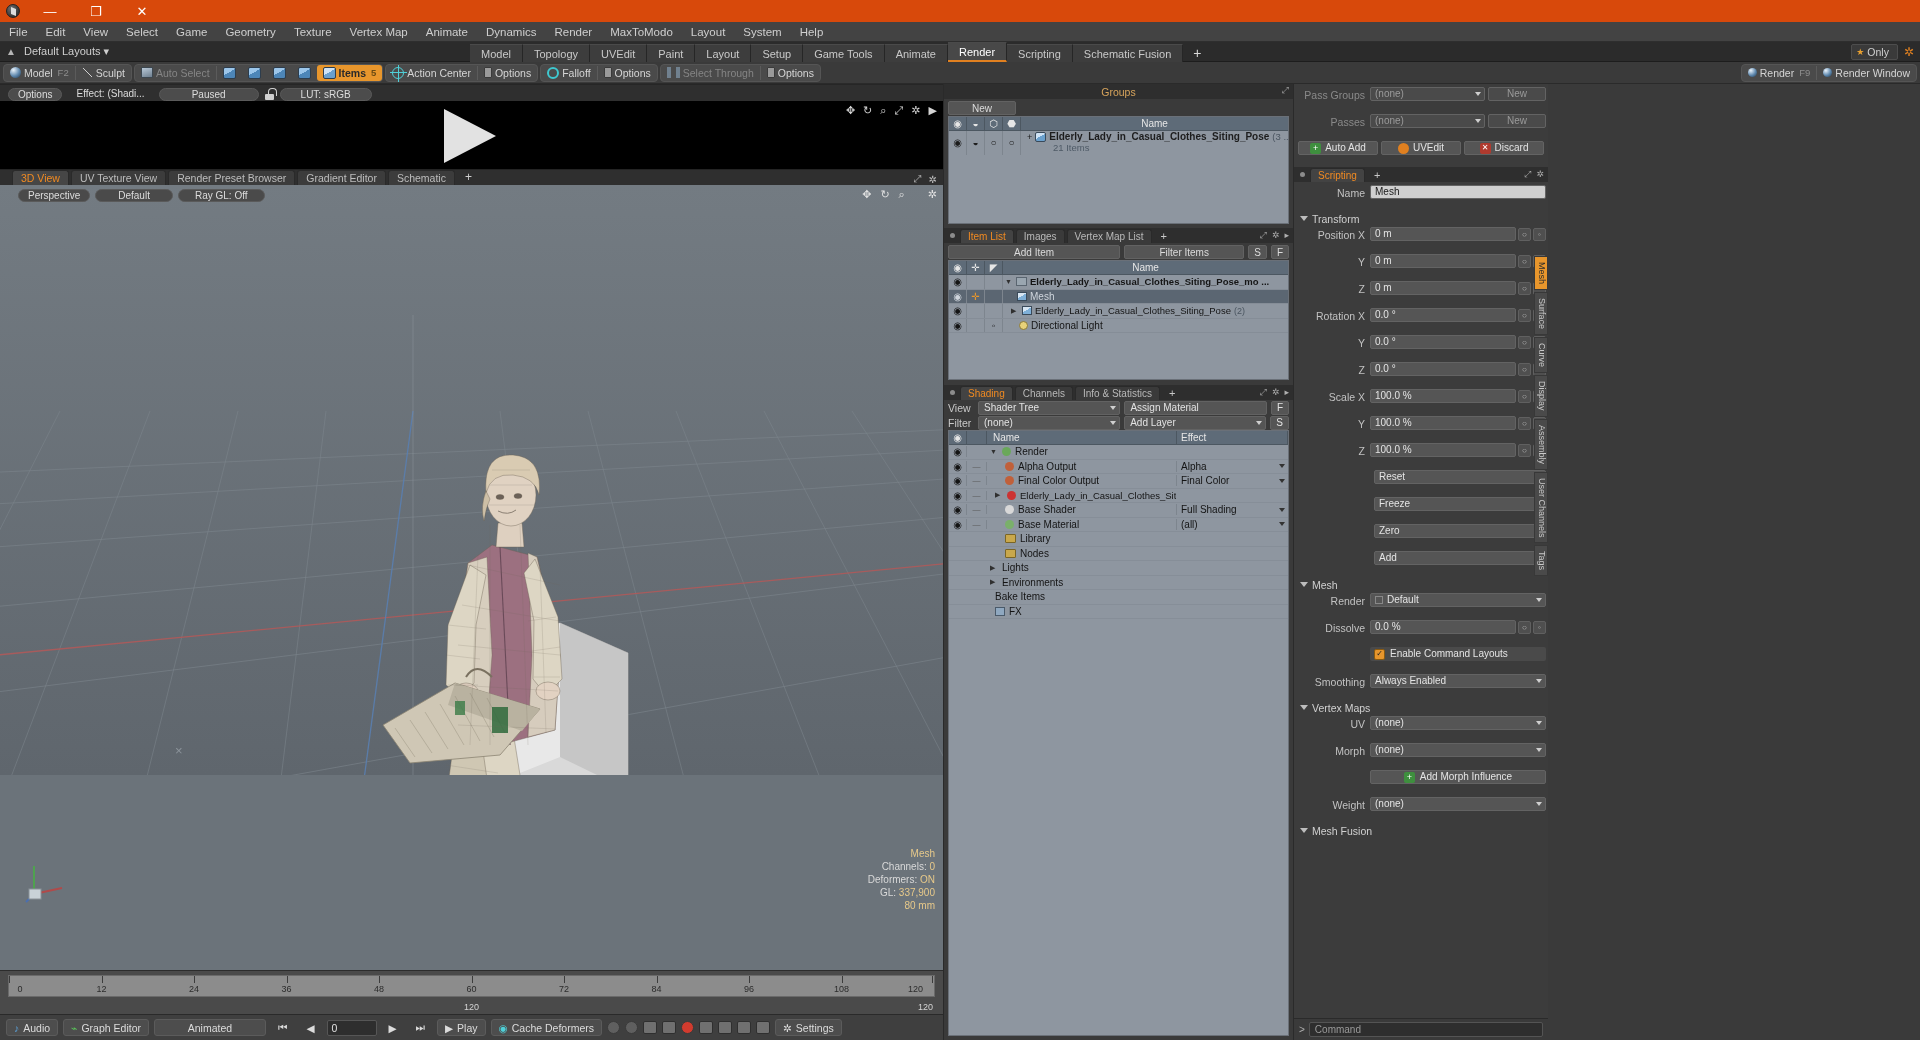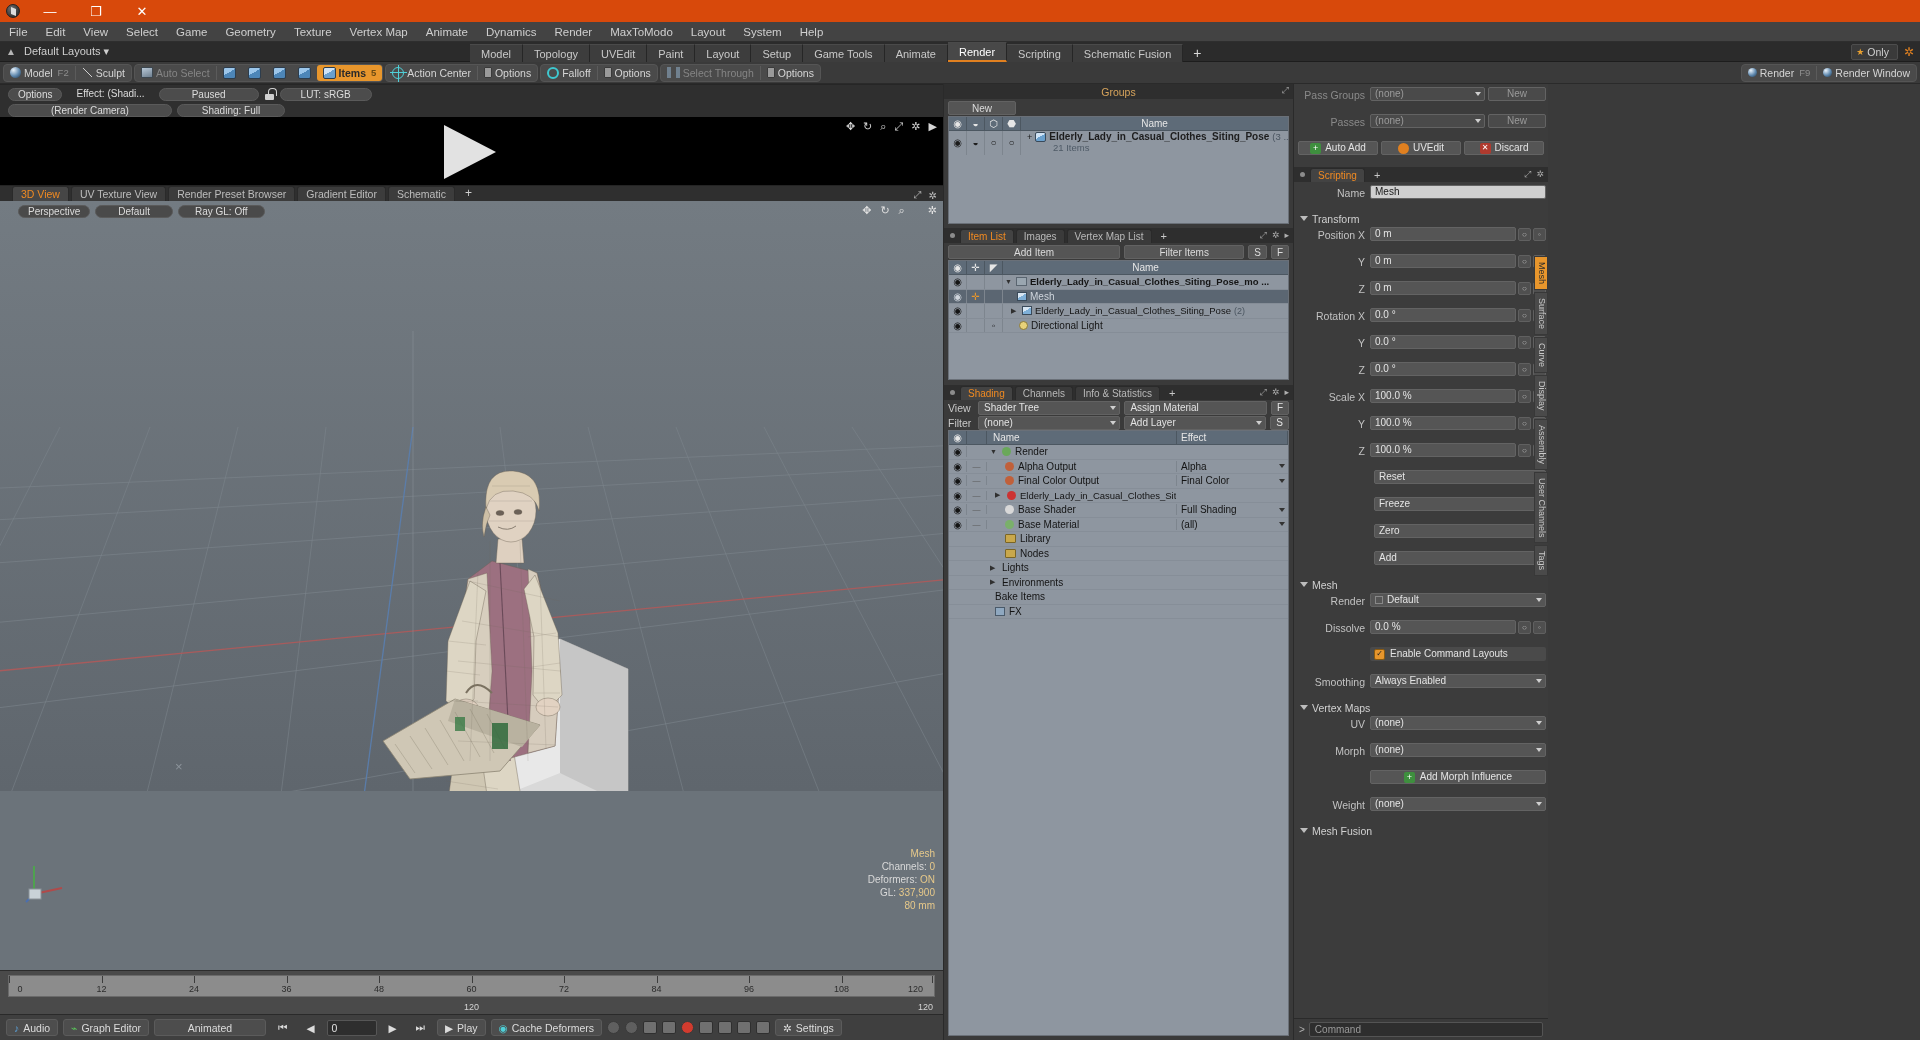--- a/index.html
+++ b/index.html
@@ -391,24 +391,20 @@
     <div class="leftcol">
 
       <div class="rpanel">
         <div class="rbar">
           <div class="pill">Options</div>
           <div class="pill flat">Effect: (Shadi...</div>
           <div class="pill" style="padding:0 32px">Paused</div>
           <div class="lockico"></div>
           <div class="pill" style="padding:0 20px">LUT: sRGB</div>
         </div>
-        <div class="rbar">
-          <div class="pill" style="padding:0 42px">(Render Camera)</div>
-          <div class="pill" style="padding:0 24px">Shading: Full</div>
-        </div>
         <div class="rcanvas">
           <div class="playtri"></div>
           <div class="ricons">
             <span>✥</span>
             <span>↻</span>
             <span>⌕</span>
             <span>⤢</span>
             <span>✲</span>
             <span>▶</span>
           </div>

